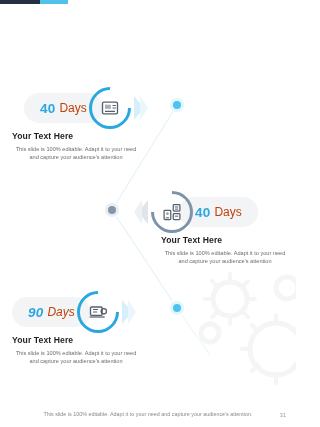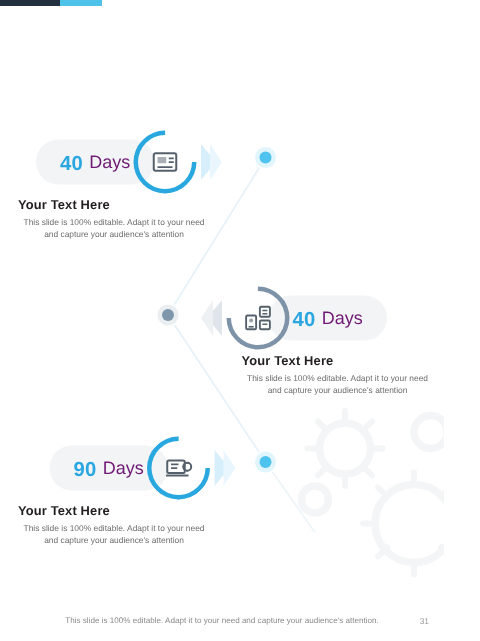--- a/index.html
+++ b/index.html
@@ -40,21 +40,21 @@
   
   .step{position:absolute;}
   .rowline{position:relative;display:flex;align-items:center;height:44px;}
 
   .pill{
     height:30px;border-radius:15px;background:#f2f4f5;
     display:flex;align-items:center;
     padding:0 16px;box-sizing:border-box;
   }
   .pill .num{font-size:13.5px;font-weight:700;color:#2aa6e0;letter-spacing:.2px;}
-  .pill .unit{font-size:12px;font-weight:400;color:#701a75;margin-left:4px;}
+  .pill .unit{font-size:12px;font-weight:400;color:#c2410c;margin-left:4px;}
 
   .ring{
     width:42px;height:42px;border-radius:50%;
     box-sizing:border-box;
     display:flex;align-items:center;justify-content:center;
     background:transparent;
   }
   .ring.blue{border:3.4px solid #29a8e0;border-right-color:transparent;transform:rotate(-45deg);}
   .ring.grey{border:3.4px solid #7e93a7;border-left-color:transparent;transform:rotate(45deg);}
   .ring .ic{transform:rotate(45deg);width:20px;height:20px;display:block;}
@@ -70,21 +70,21 @@
   #step-30{left:24px;top:86px;}
   #step-30 .ring{margin-left:-14px;}
   #step-30 .chev{margin-left:2px;}
   #cap-30{left:12px;top:131px;}
 
   #step-60{left:133px;top:190px;}
   #step-60 .ring{margin-right:-14px;}
   #step-60 .chev{margin-right:2px;}
   #cap-60{left:161px;top:235px;}
 
-  #step-90{left:33px;top:290px;}
+  #step-90{left:12px;top:290px;font-style:italic;}
   #step-90 .ring{margin-left:-14px;}
   #step-90 .chev{margin-left:2px;}
   #cap-90{left:12px;top:335px;}
 
   
   .footer{
     position:absolute;left:0;right:0;bottom:10px;text-align:center;
     font-size:5.4px;color:#8a8a8a;
   }
   .pageno{position:absolute;right:10px;bottom:9px;font-size:5.6px;color:#9a9a9a;}

